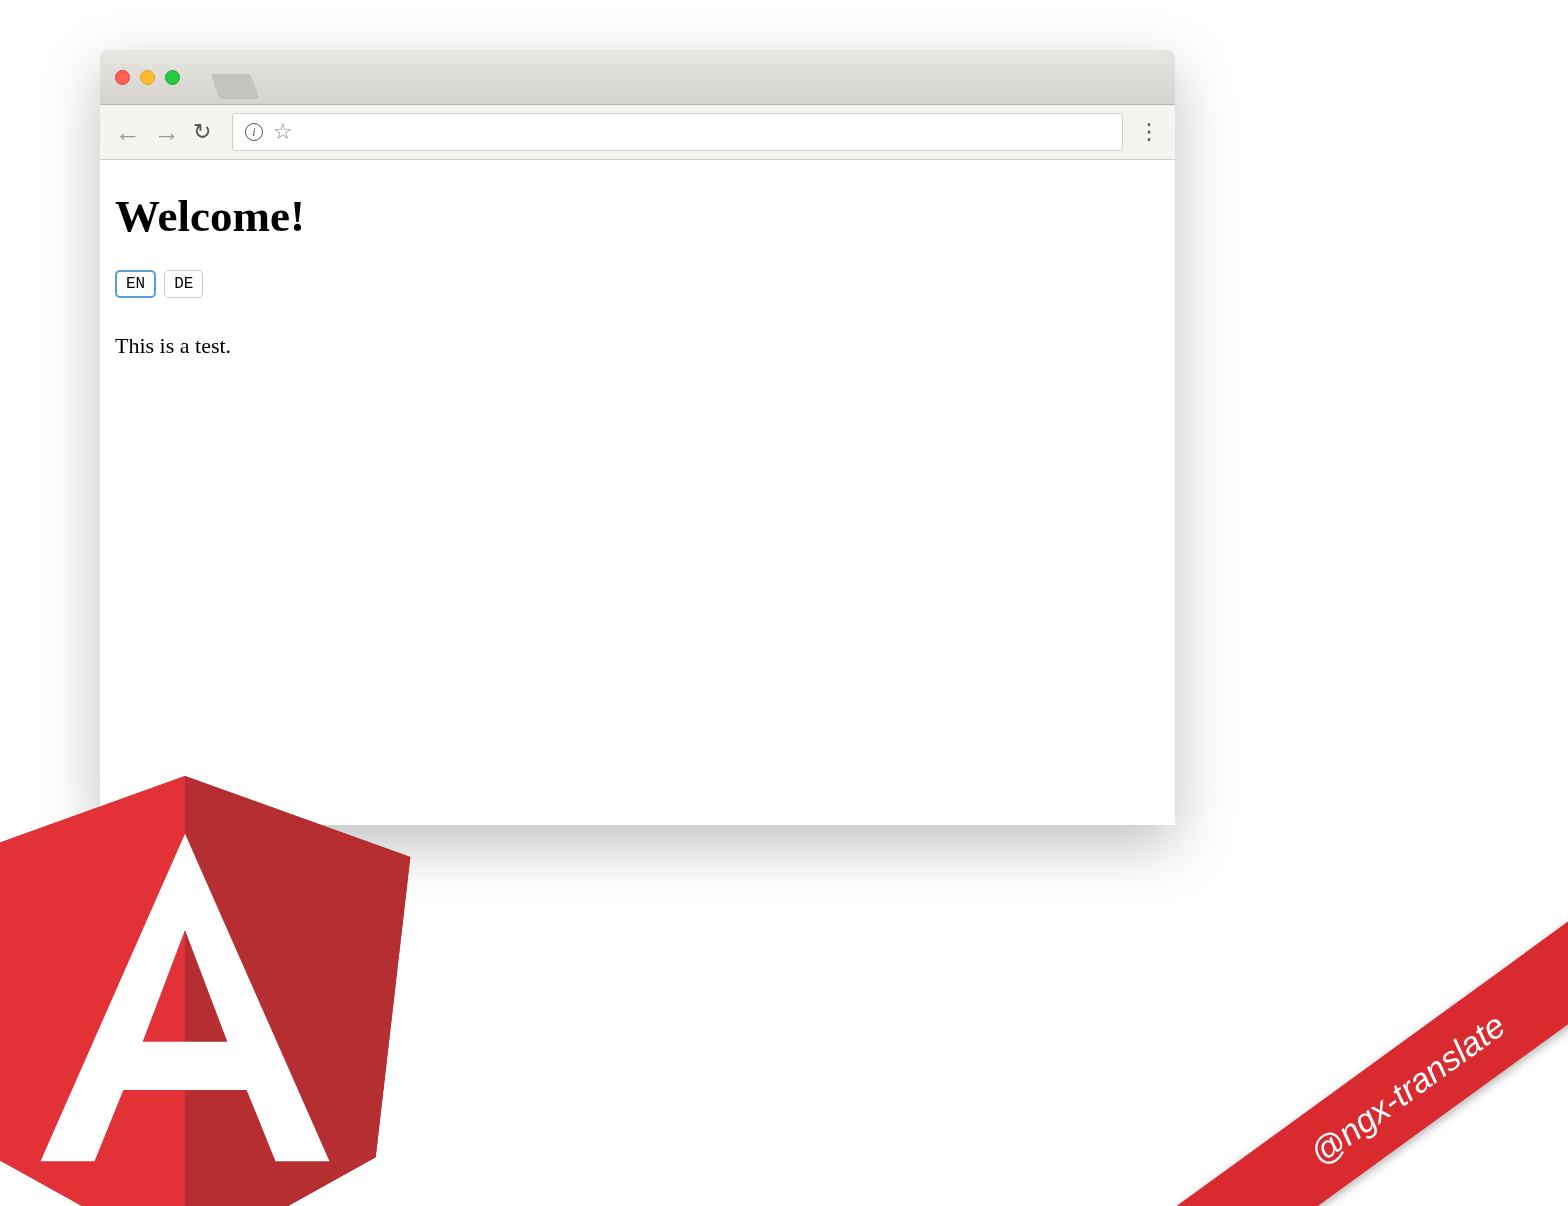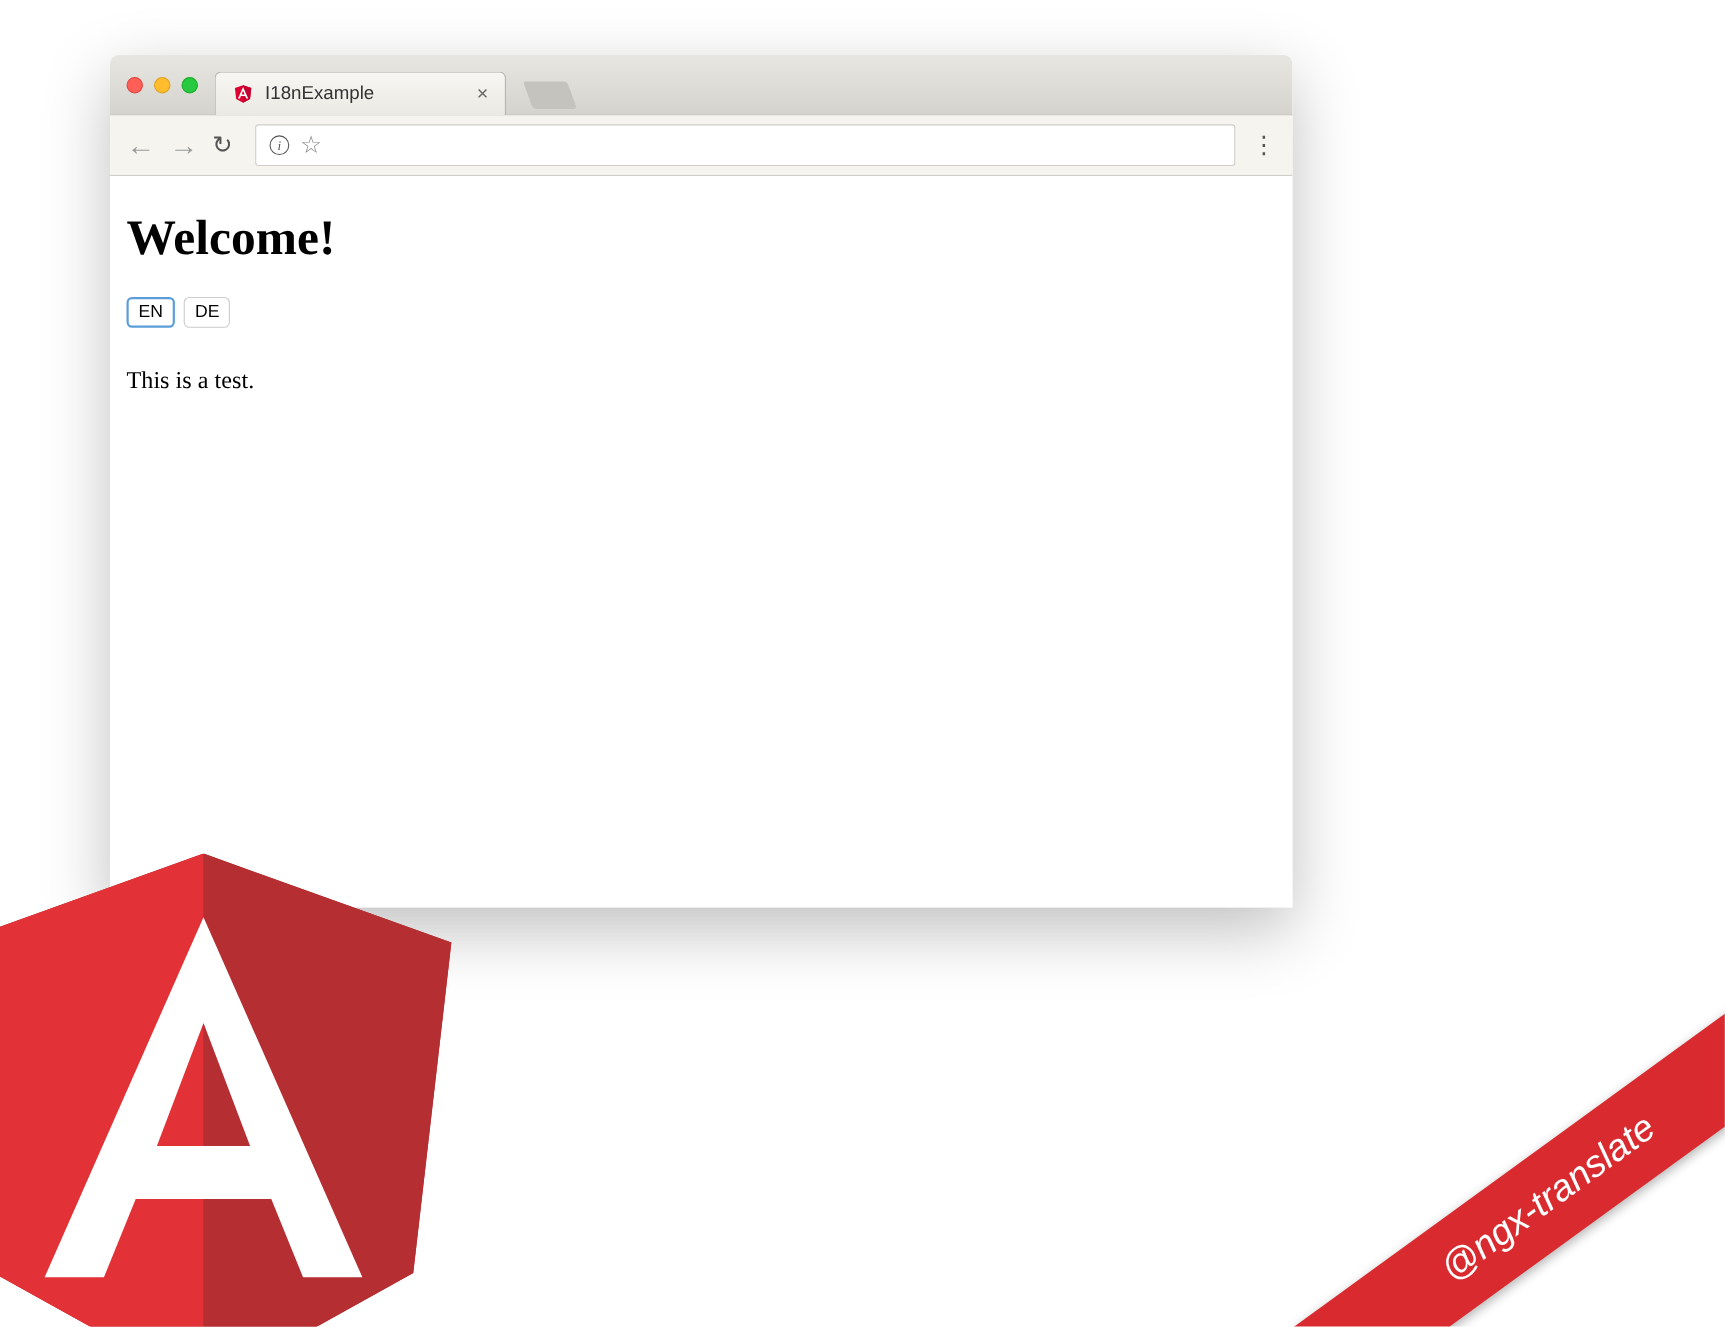--- a/index.html
+++ b/index.html
@@ -191,21 +191,21 @@
     }
     
     .lang-buttons {
       display: flex;
       gap: 8px;
       margin-bottom: 35px;
     }
     
     .lang-btn {
       padding: 3px 9px;
-      font-family: Liberation Sans, sans-serif;
+      font-family: Liberation Mono, monospace;
       font-size: 16px;
       background: #fff;
       border: 1px solid #ccc;
       border-radius: 5px;
       cursor: pointer;
     }
     
     .lang-btn.active {
       border: 2px solid #5b9dd9;
     }
@@ -239,29 +239,20 @@
   </style>
 </head>
 <body>
 
 <div class="browser-window">
   <div class="title-bar">
     <div class="traffic-lights">
       <div class="traffic-light red"></div>
       <div class="traffic-light yellow"></div>
       <div class="traffic-light green"></div>
-    </div>
-    <div class="tab">
-      <svg class="tab-favicon" viewBox="0 0 250 250">
-        <polygon fill="#DD0031" points="125,30 125,30 125,30 31.9,63.2 46.1,186.3 125,230 125,230 125,230 203.9,186.3 218.1,63.2"></polygon>
-        <polygon fill="#C3002F" points="125,30 125,52.2 125,52.1 125,153.4 125,153.4 125,230 125,230 203.9,186.3 218.1,63.2"></polygon>
-        <path fill="#FFFFFF" d="M125,52.1L66.8,182.6h21.7l11.7-29.2h49.4l11.7,29.2H183L125,52.1z M142,135.4H108l17-40.9L142,135.4z"></path>
-      </svg>
-      <span class="tab-title">I18nExample</span>
-      <span class="tab-close">×</span>
     </div>
     <div class="new-tab"></div>
   </div>
 
   <div class="address-bar">
     <span class="nav-arrow">←</span>
     <span class="nav-arrow">→</span>
     <span class="reload">↻</span>
     <div class="url-box">
       <span class="info-icon">i</span>

